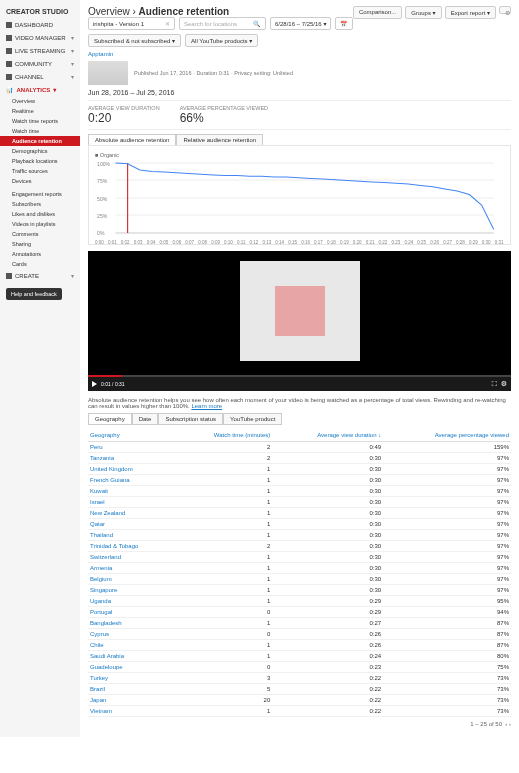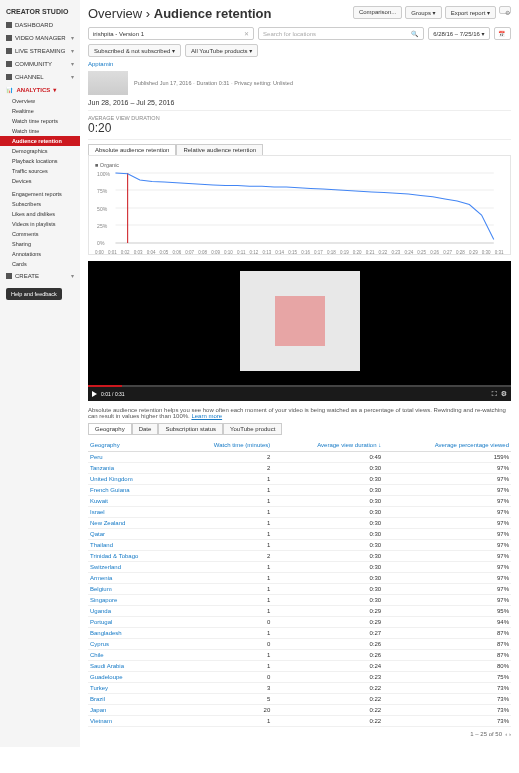--- a/index.html
+++ b/index.html
@@ -7,21 +7,21 @@
 .container { display: flex; }
 .sidebar { width: 80px; background: #f5f5f5; padding: 4px 0; font-size: 6px; }
 .sidebar-header { padding: 4px 6px; font-weight: bold; font-size: 7px; }
 .sidebar-section { padding: 3px 6px; display: flex; align-items: center; gap: 3px; font-size: 6px; cursor: pointer; }
 .sidebar-section .chev { margin-left: auto; font-size: 6px; color: #888; }
 .sidebar-sub { padding: 2px 6px 2px 12px; font-size: 5.5px; color: #333; cursor: pointer; }
 .sidebar-sub.active { background: #cc181e; color: #fff; font-weight: bold; }
 .analytics-label { color: #cc181e; font-weight: bold; display: flex; align-items: center; gap: 3px; padding: 3px 6px; font-size: 6px; }
 .help-btn { background: #333; color: #fff; padding: 3px 5px; margin: 6px; font-size: 5.5px; border-radius: 2px; display: inline-block; cursor: pointer; }
 .main { flex: 1; padding: 6px 8px; }
-.breadcrumb { font-size: 13px; margin-bottom: 6px; }
+.breadcrumb { font-size: 10px; }
 .breadcrumb .current { font-weight: bold; }
 .top-actions { float: right; display: flex; gap: 3px; }
 .top-actions .btn { border: 1px solid #ccc; padding: 2px 5px; font-size: 6px; background: #f8f8f8; border-radius: 2px; cursor: pointer; }
 .filter-row { display: flex; gap: 4px; margin-bottom: 4px; align-items: center; }
 .filter-box { border: 1px solid #ccc; padding: 2px 4px; font-size: 6px; border-radius: 2px; background: #fff; flex: 1; display: flex; align-items: center; }
 .date-box { border: 1px solid #ccc; padding: 2px 4px; font-size: 6px; border-radius: 2px; background: #fff; cursor: pointer; }
 .select-btn { border: 1px solid #ccc; padding: 2px 5px; font-size: 6px; background: #f8f8f8; border-radius: 2px; cursor: pointer; }
 .video-header { display: flex; gap: 6px; margin: 4px 0; align-items: center; }
 .thumb { width: 40px; height: 24px; background: linear-gradient(#ddd,#ccc); }
 .video-meta { font-size: 5.5px; color: #777; }
@@ -155,20 +155,24 @@
       <div>
         <div class="video-meta">Published Jun 17, 2016 · Duration 0:31 · Privacy setting: Unlisted</div>
       </div>
     </div>
     <div class="date-range">Jun 28, 2016 – Jul 25, 2016</div>
 
     <div class="metrics">
       <div>
         <div class="metric-label">AVERAGE VIEW DURATION</div>
         <div class="metric-value">0:20</div>
+      </div>
+      <div>
+        <div class="metric-label">AVERAGE PERCENTAGE VIEWED</div>
+        <div class="metric-value">66%</div>
       </div>
     </div>
 
     <div class="tab-row">
       <div class="tab active">Absolute audience retention</div>
       <div class="tab">Relative audience retention</div>
     </div>
     <div class="chart">
       <div class="legend">■ <span>Organic</span></div>
       <svg id="chart-svg" viewBox="0 0 400 80" preserveAspectRatio="none">

